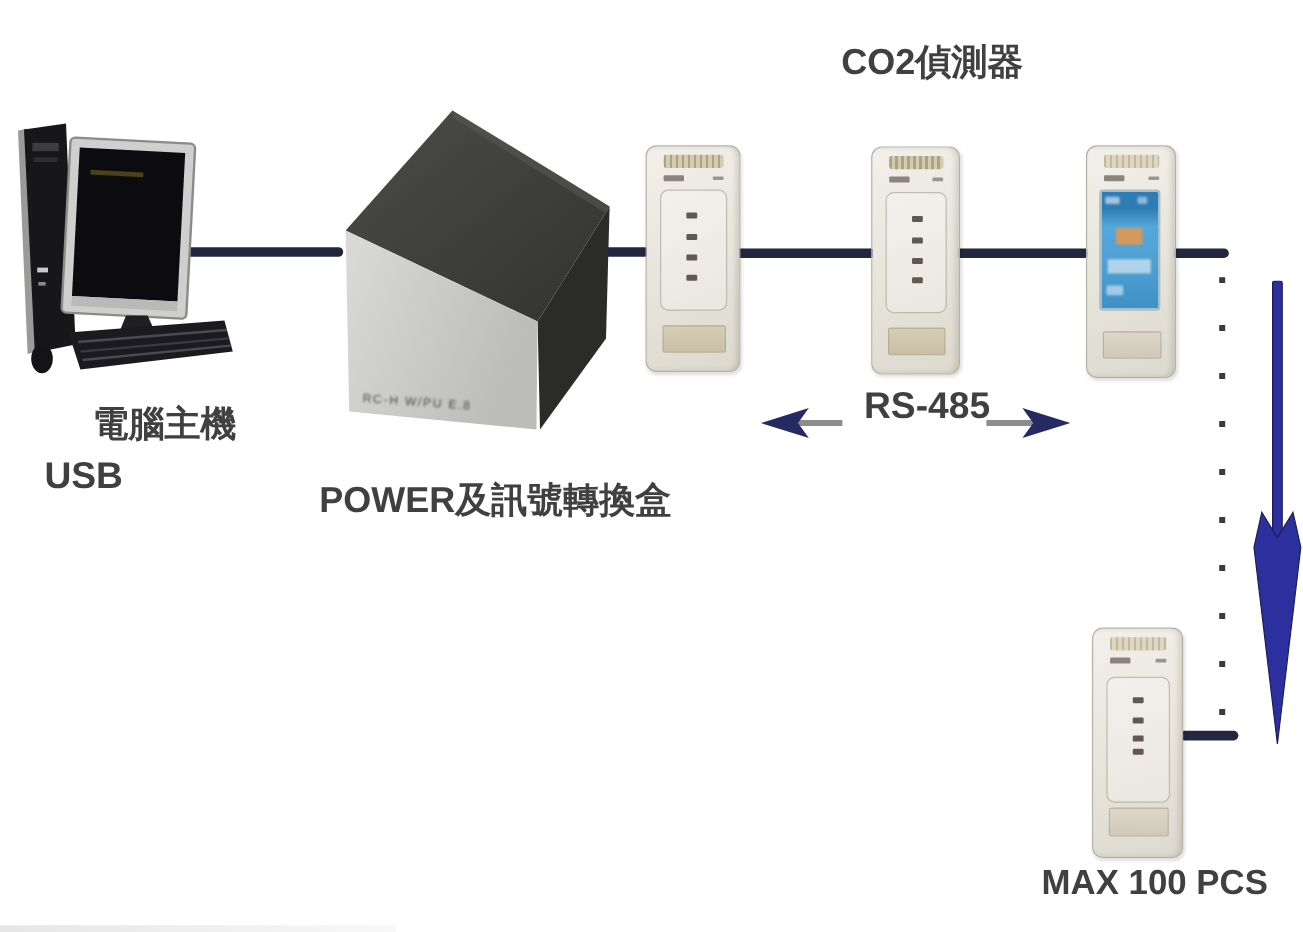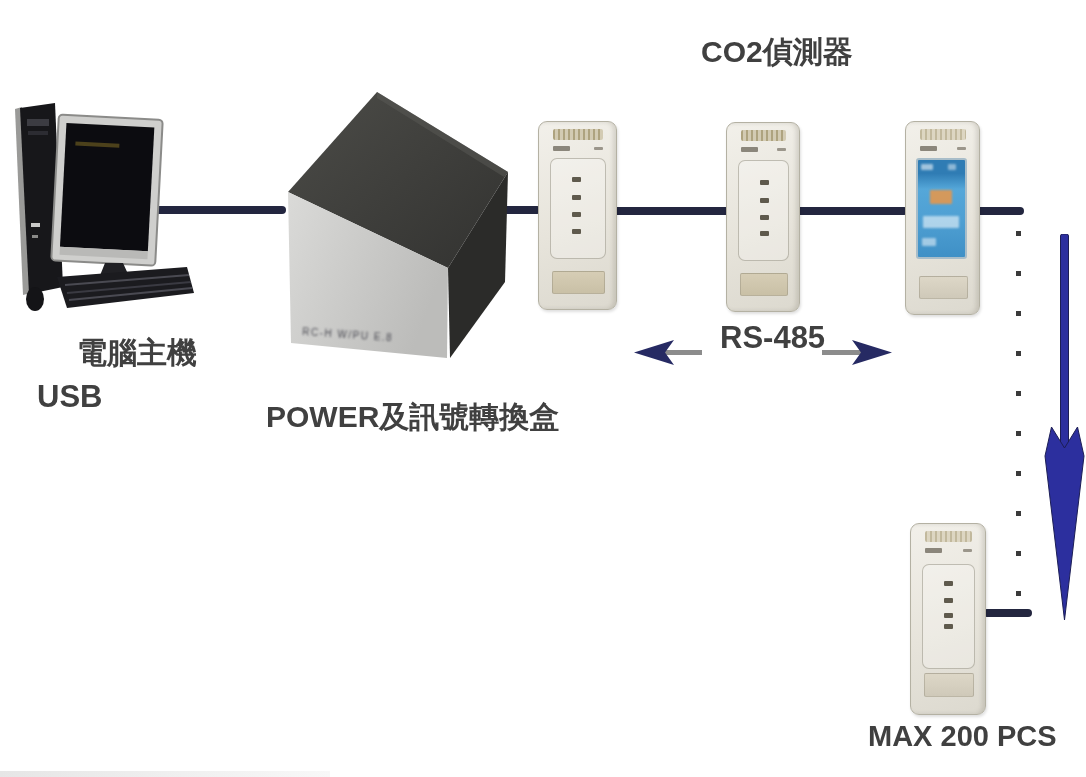--- a/index.html
+++ b/index.html
@@ -115,21 +115,21 @@
   }
 </style>
 </head>
 <body>
 
 <div class="lbl lbl-title">CO2偵測器</div>
 <div class="lbl lbl-computer">電腦主機</div>
 <div class="lbl lbl-usb">USB</div>
 <div class="lbl lbl-converter">POWER及訊號轉換盒</div>
 <div class="lbl lbl-bus">RS-485</div>
-<div class="lbl lbl-max">MAX 200 PCS</div>
+<div class="lbl lbl-max">MAX 100 PCS</div>
 
 <div class="wire wire-computer-box"></div>
 <div class="wire wire-box-det1"></div>
 <div class="wire wire-det1-det2"></div>
 <div class="wire wire-det2-det3"></div>
 <div class="wire wire-det3-corner"></div>
 <div class="wire wire-det4"></div>
 <div class="dotted-line"></div>
 
 <svg class="abs computer-art" viewBox="0 0 190 225" xmlns="http://www.w3.org/2000/svg">

